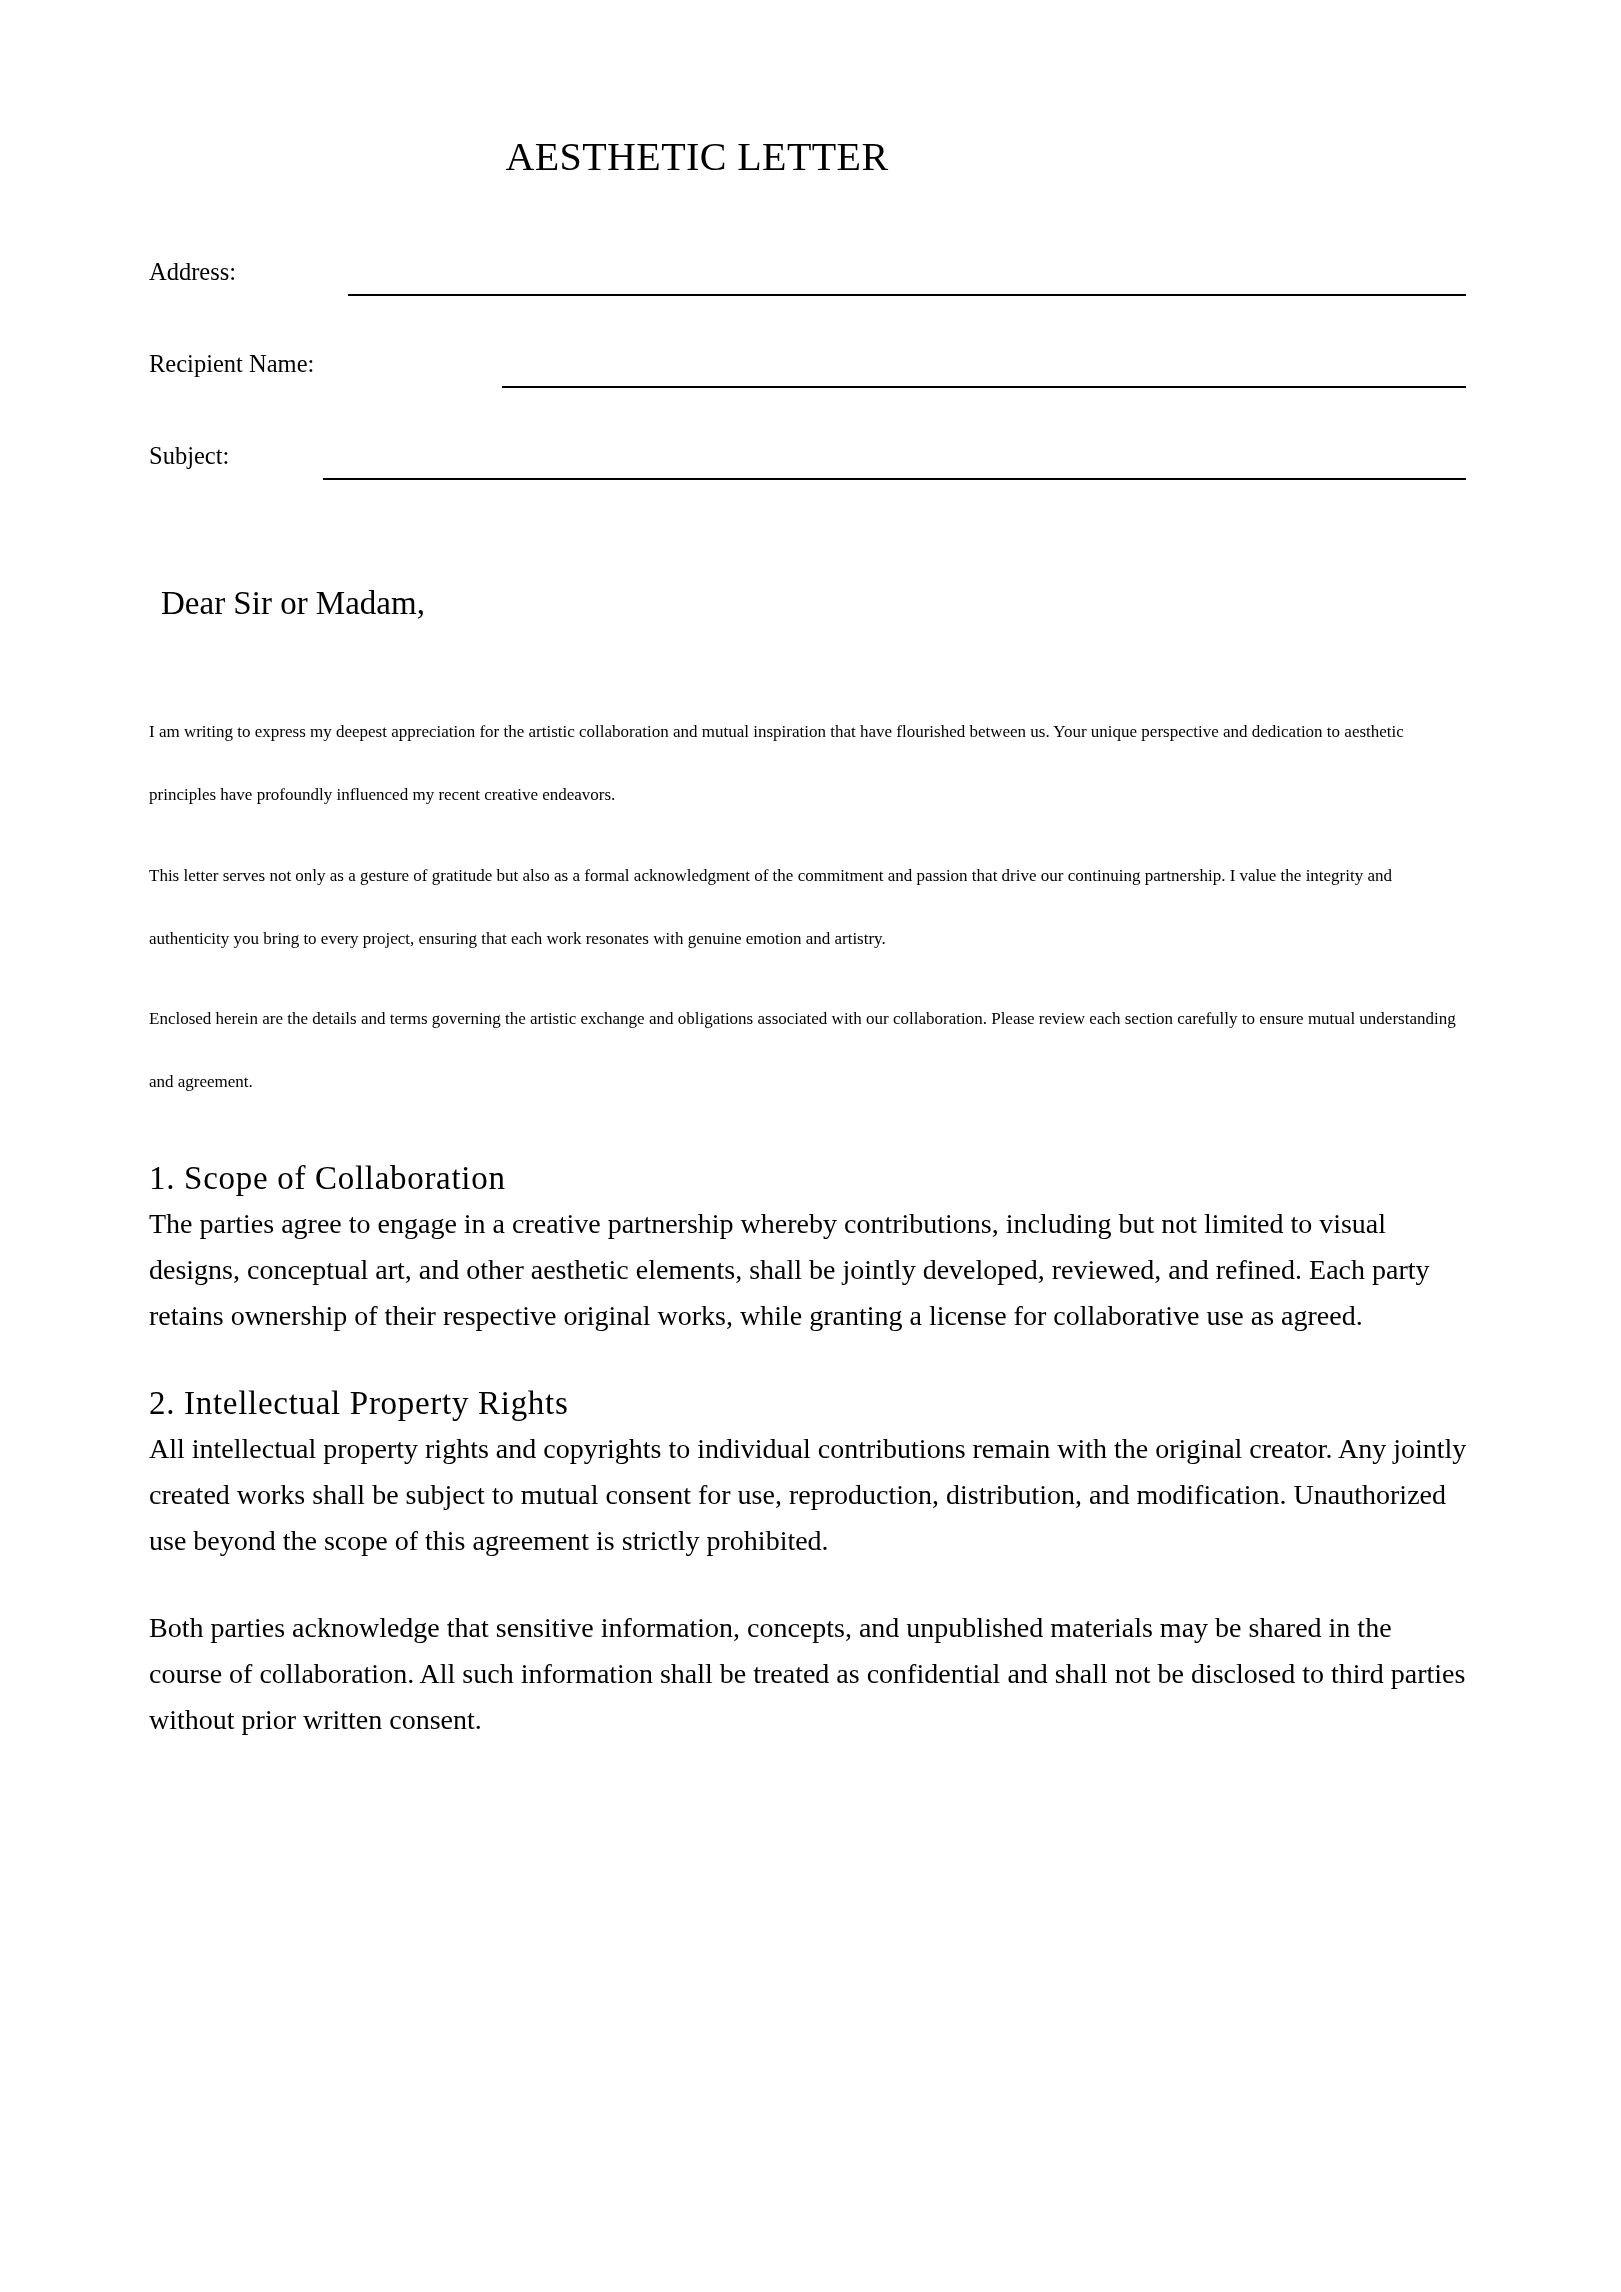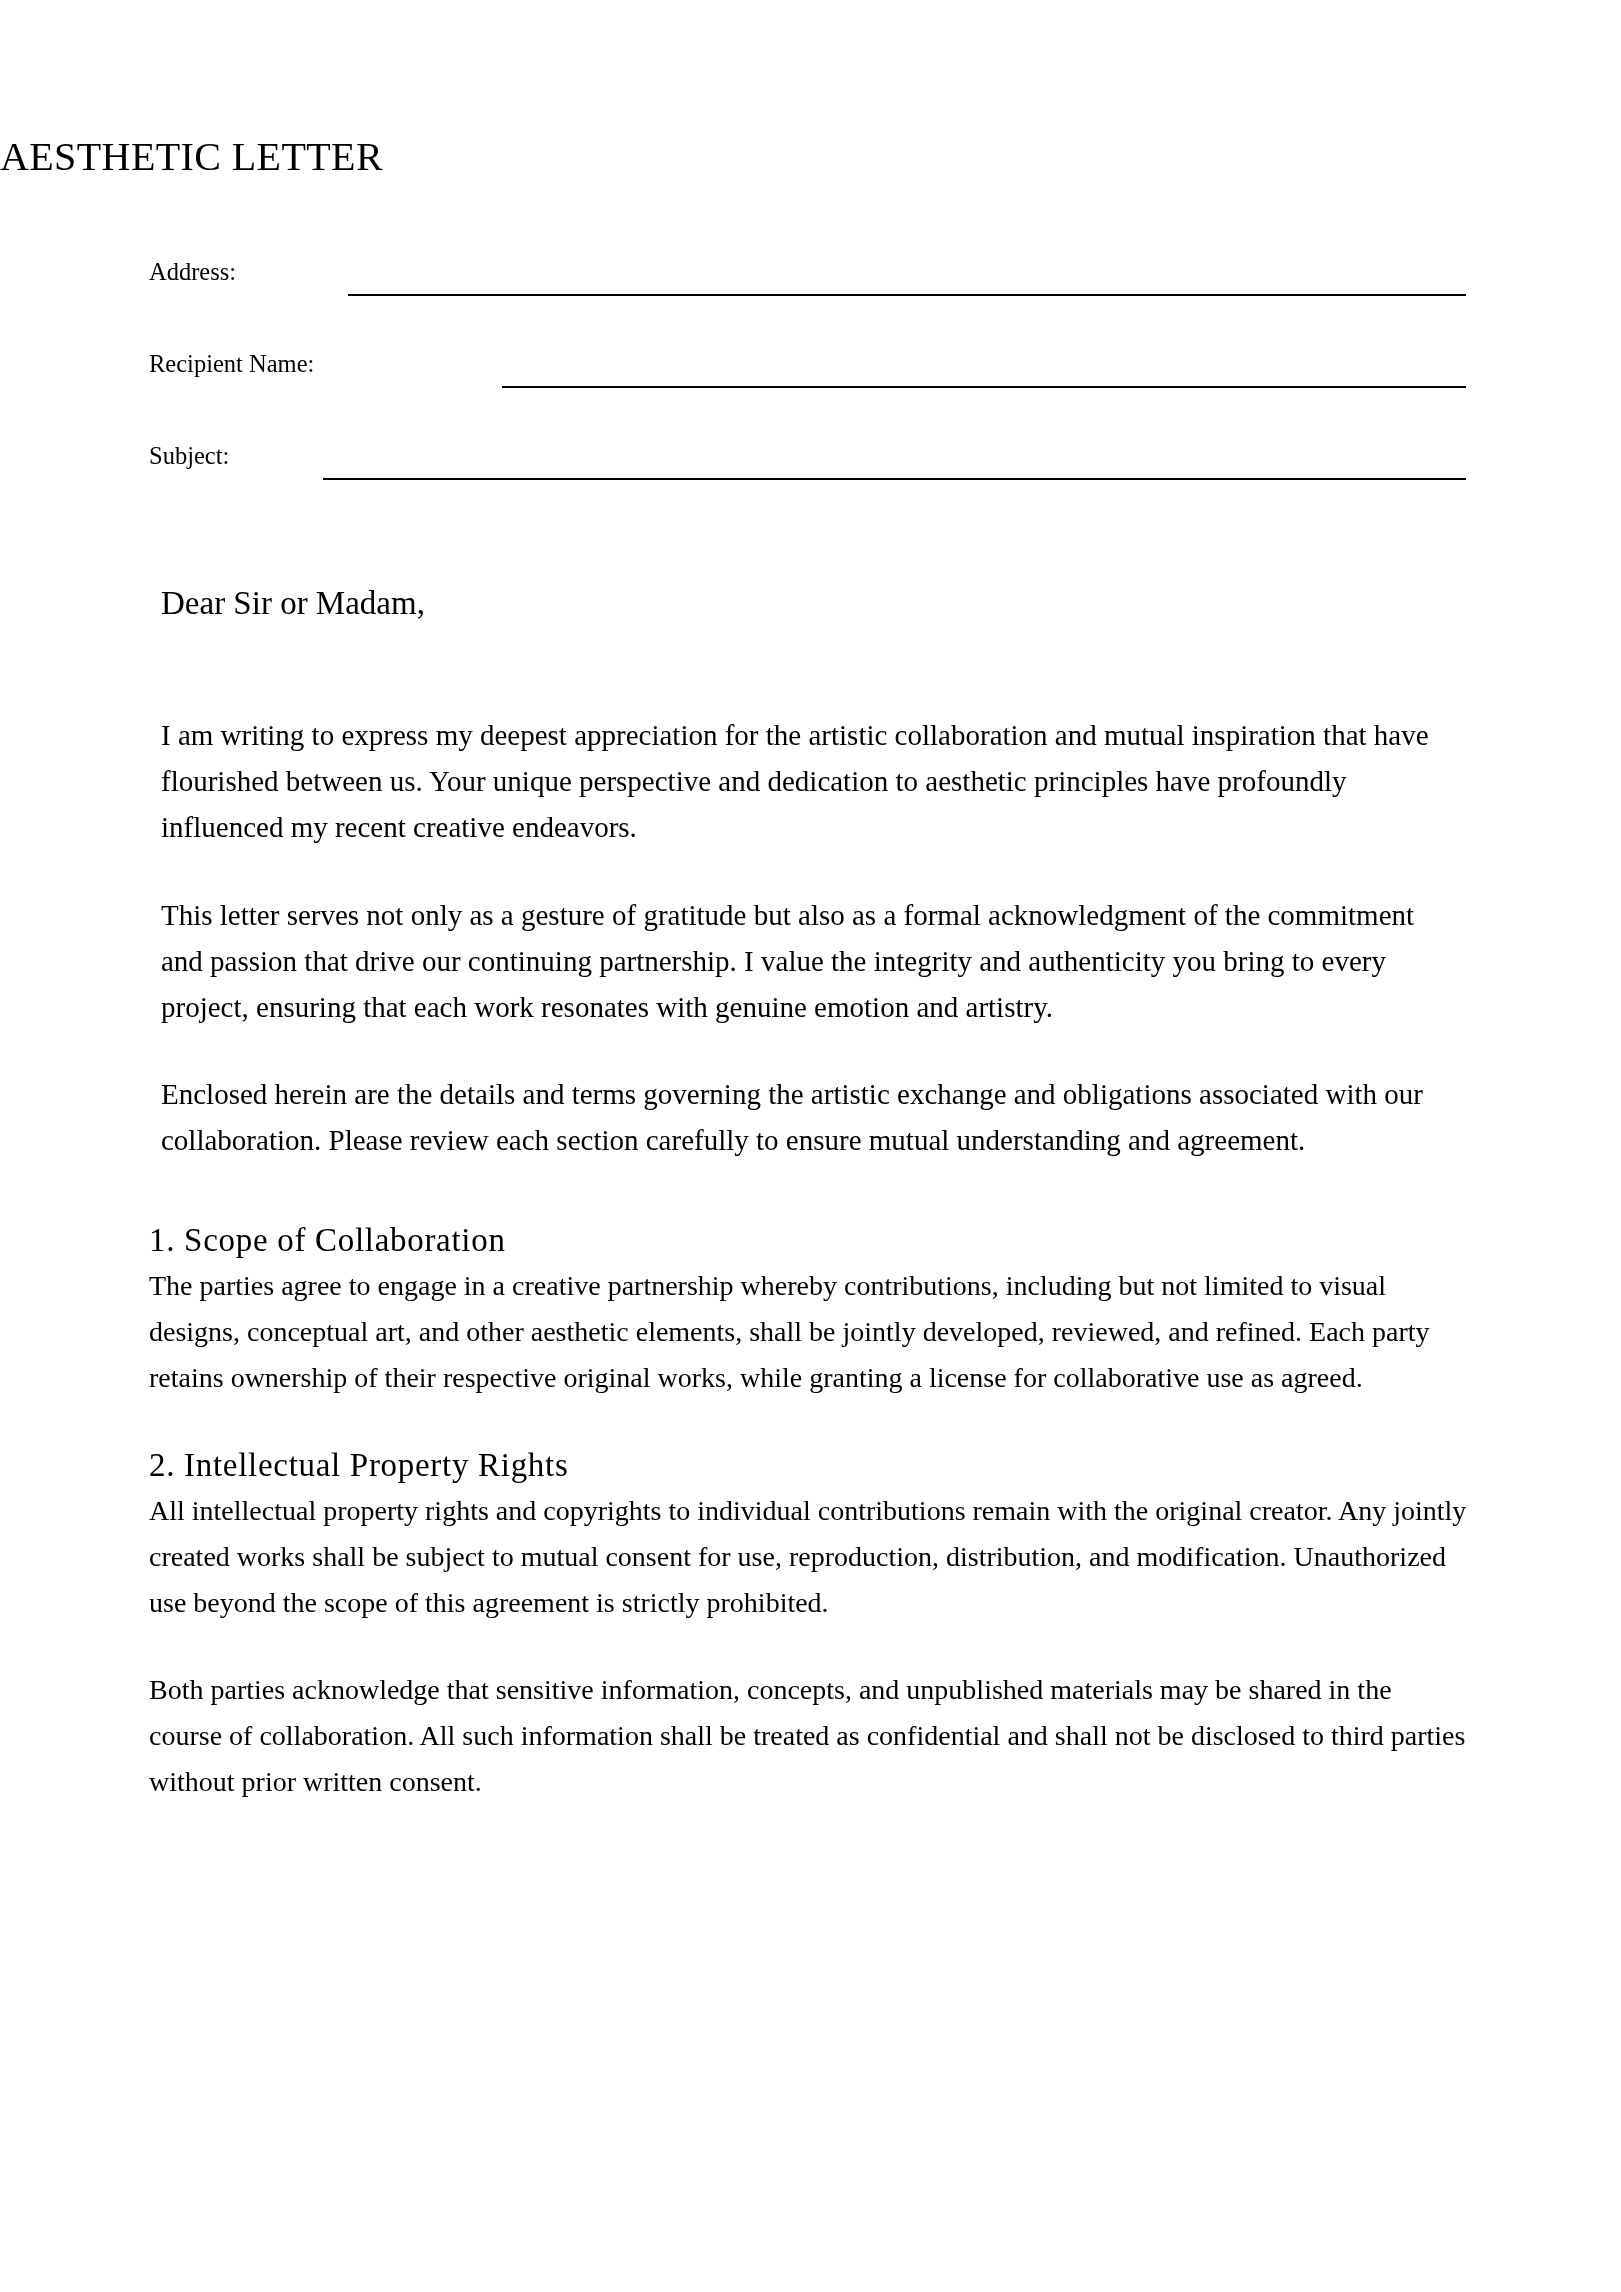--- a/index.html
+++ b/index.html
@@ -20,21 +20,21 @@
     overflow: hidden;
     box-sizing: border-box;
   }
 
   
   .doc-title {
     position: absolute;
     top: 106px;
     left: 0;
     width: 1394px;
-    text-align: left;
+    text-align: center;
     font-size: 40px;
     line-height: 47px;
     font-weight: normal;
     letter-spacing: 0.4px;
   }
 
   
   .form-block {
     position: absolute;
     top: 247px;
@@ -70,23 +70,23 @@
     top: 580px;
     left: 149px;
     width: 1318px;
   }
   .salutation {
     font-size: 33px;
     line-height: 46px;
     margin: 0 0 0 12px;
   }
   .para {
-    font-size: 29px;
-    line-height: 46px;
-    margin: 12px;
+    font-size: 17px;
+    line-height: 63px;
+    margin: 0;
     text-align: left;
   }
   .gap-lg { height: 74px; }
   .gap-md { height: 17.6px; }
   .gap-sec { height: 41px; }
   .gap-sec-first { height: 42px; }
 
   .section-heading {
     font-size: 33px;
     line-height: 46px;

